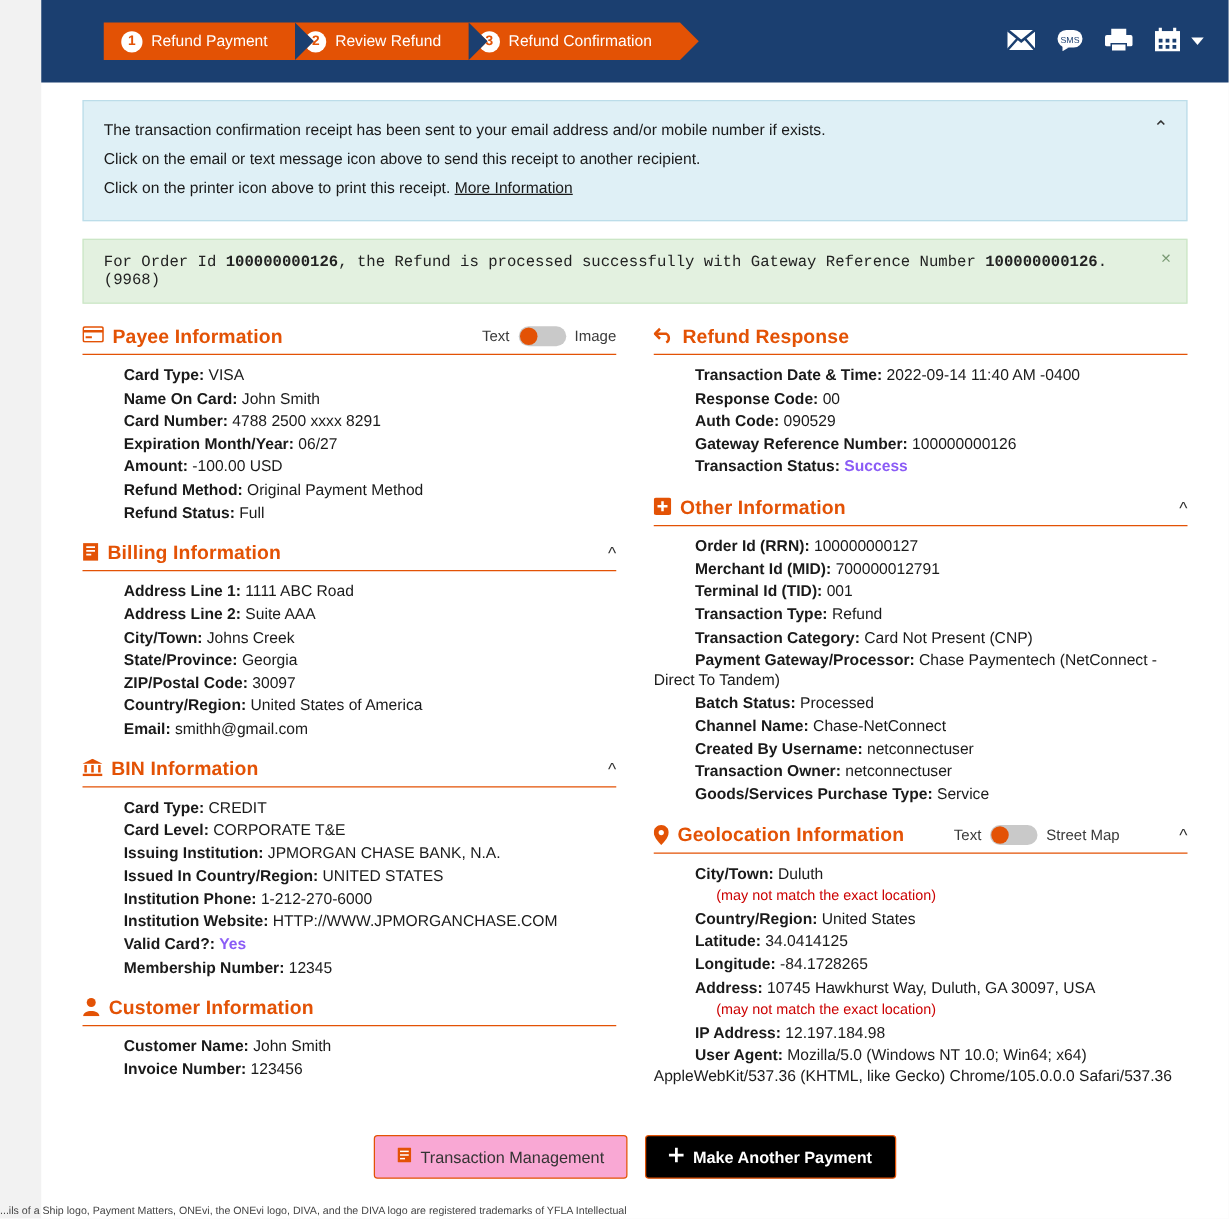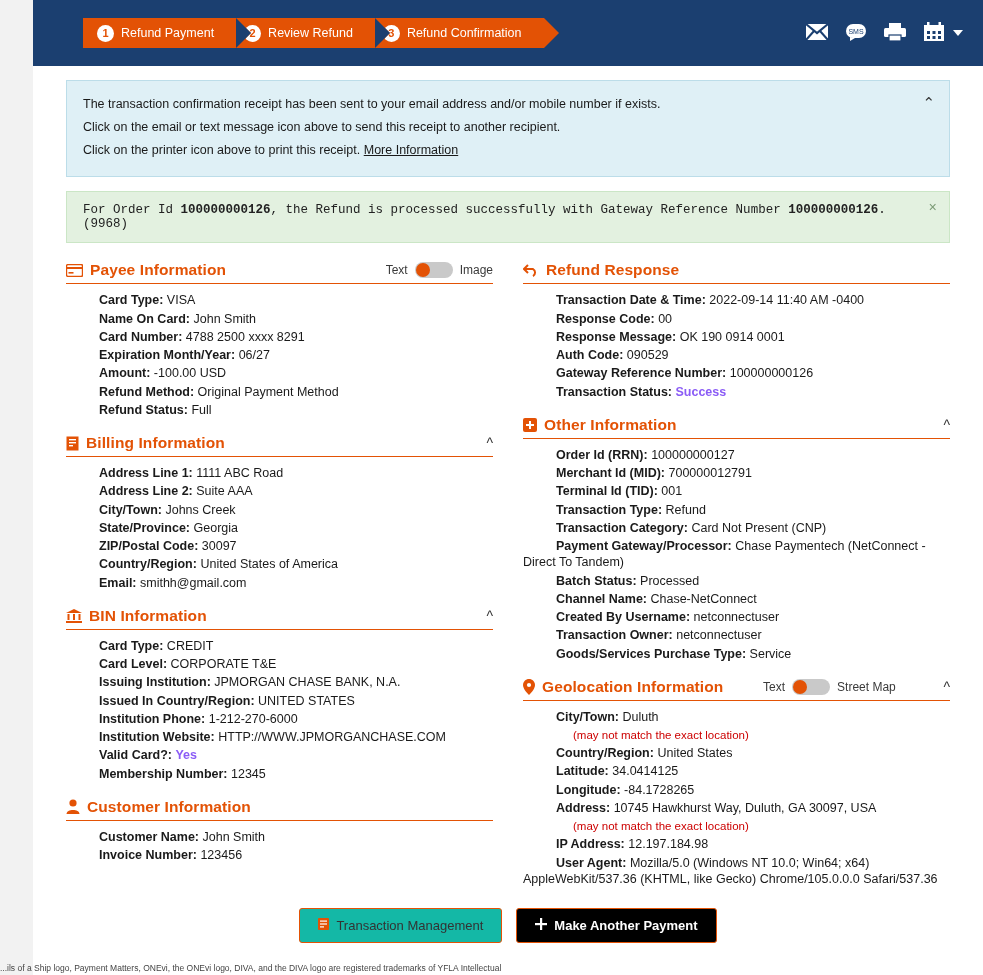--- a/index.html
+++ b/index.html
@@ -113,21 +113,21 @@
   }
   
   .body {
     display: flex;
     padding: 18px 33px 0 33px;
     gap: 30px;
   }
   .col { width: 440px; }
   .sec { margin-bottom: 4px; }
   .sec-head {
-    display: flex; align-items: center;
+    display: flex; align-items: flex-start;
     border-bottom: 1px solid #e35205;
     padding-bottom: 4px;
     margin-bottom: 8px;
     position: relative;
   }
   .sec-title {
     color: #e35205;
     font-size: 15.5px;
     font-weight: bold;
     letter-spacing: .1px;
@@ -187,21 +187,21 @@
     display: flex; justify-content: center; gap: 14px;
   }
   .btn {
     font-size: 13px;
     padding: 9px 18px;
     border-radius: 3px;
     cursor: pointer;
     display: inline-flex; align-items: center; gap: 7px;
     border: 1px solid #e35205;
   }
-  .btn-outline { background: #14b8a6; color: #333; }
+  .btn-outline { background: #f9a8d4; color: #333; }
   .btn-solid { background: #000000; color: #fff; border-color: #e35205; font-weight: bold; }
   .legal {
     position: absolute;
     left: 0; bottom: 2px;
     width: 899px;
     font-size: 8.5px;
     color: #444;
     padding-left: 0;
     white-space: nowrap;
     overflow: hidden;
@@ -393,21 +393,20 @@
               <svg width="16" height="14" viewBox="0 0 16 14">
                   <path d="M5 2 L1 6 L5 10" stroke="#e35205" stroke-width="2" fill="none"></path>
                   <path d="M1 6 H10 A4 4 0 0 1 10 13" stroke="#e35205" stroke-width="2" fill="none"></path>
                 </svg>
             </span>
             <span class="sec-title">Refund Response</span>
           </div>
           <div class="sec-body">
             <div class="kv"><b>Transaction Date &amp; Time:</b> <span>2022-09-14 11:40 AM -0400</span></div>
             <div class="kv"><b>Response Code:</b> <span>00</span></div>
-            <div class="kv"><b>Response Message:</b> <span>OK 190 0914 0001</span></div>
             <div class="kv"><b>Auth Code:</b> <span>090529</span></div>
             <div class="kv"><b>Gateway Reference Number:</b> <span>100000000126</span></div>
             <div class="kv"><b>Transaction Status:</b> <span class="ok">Success</span></div>
           </div>
         </div>
 
         <div class="sec">
           <div class="sec-head">
             <span class="sec-icon">
               <svg width="14" height="14" viewBox="0 0 14 14">

